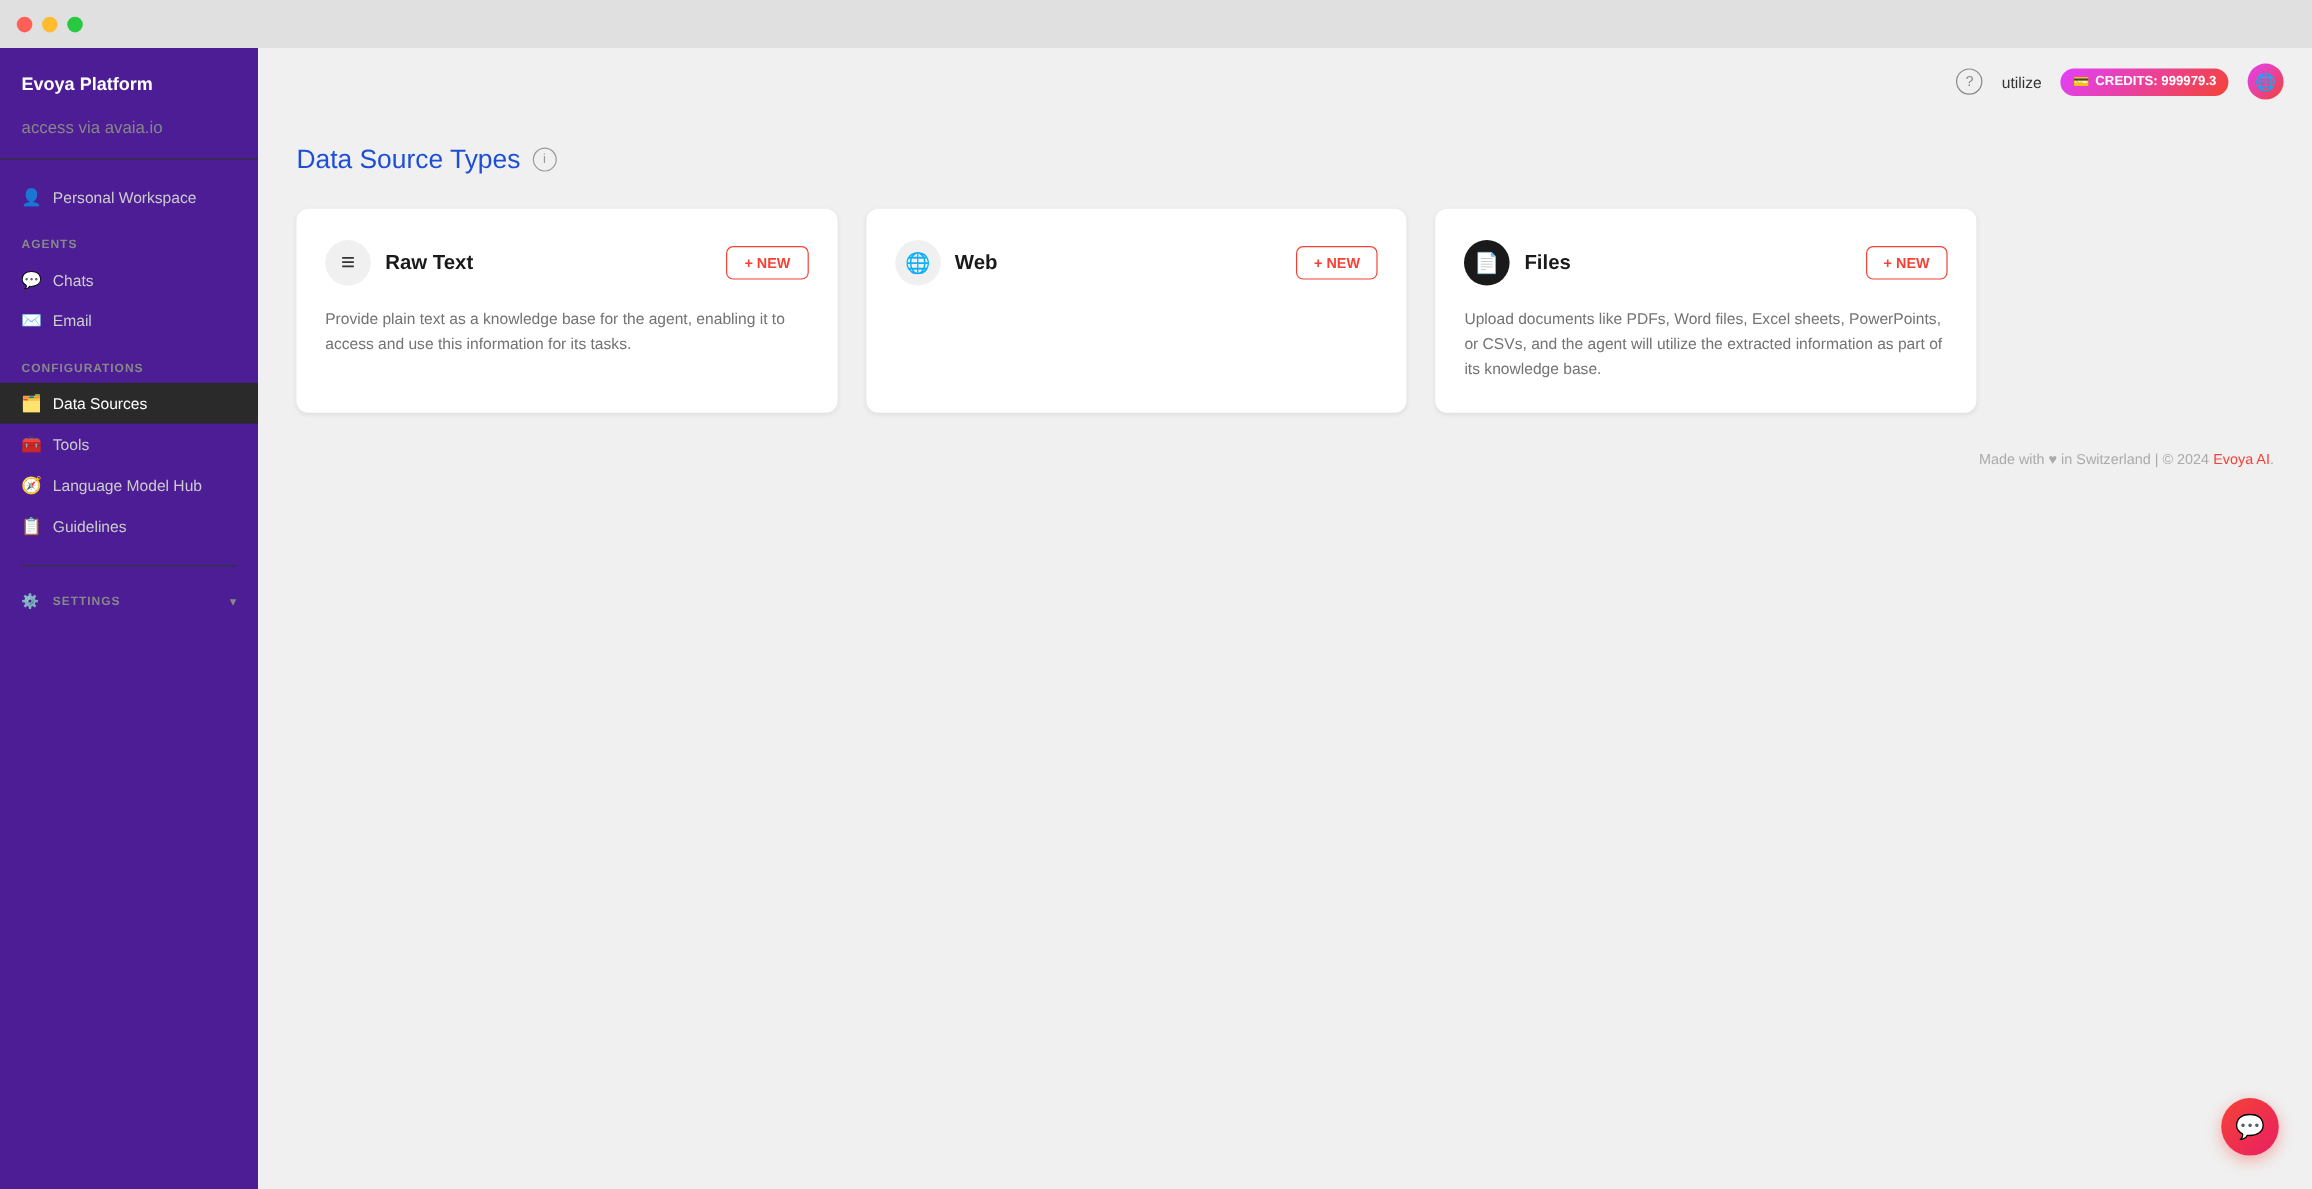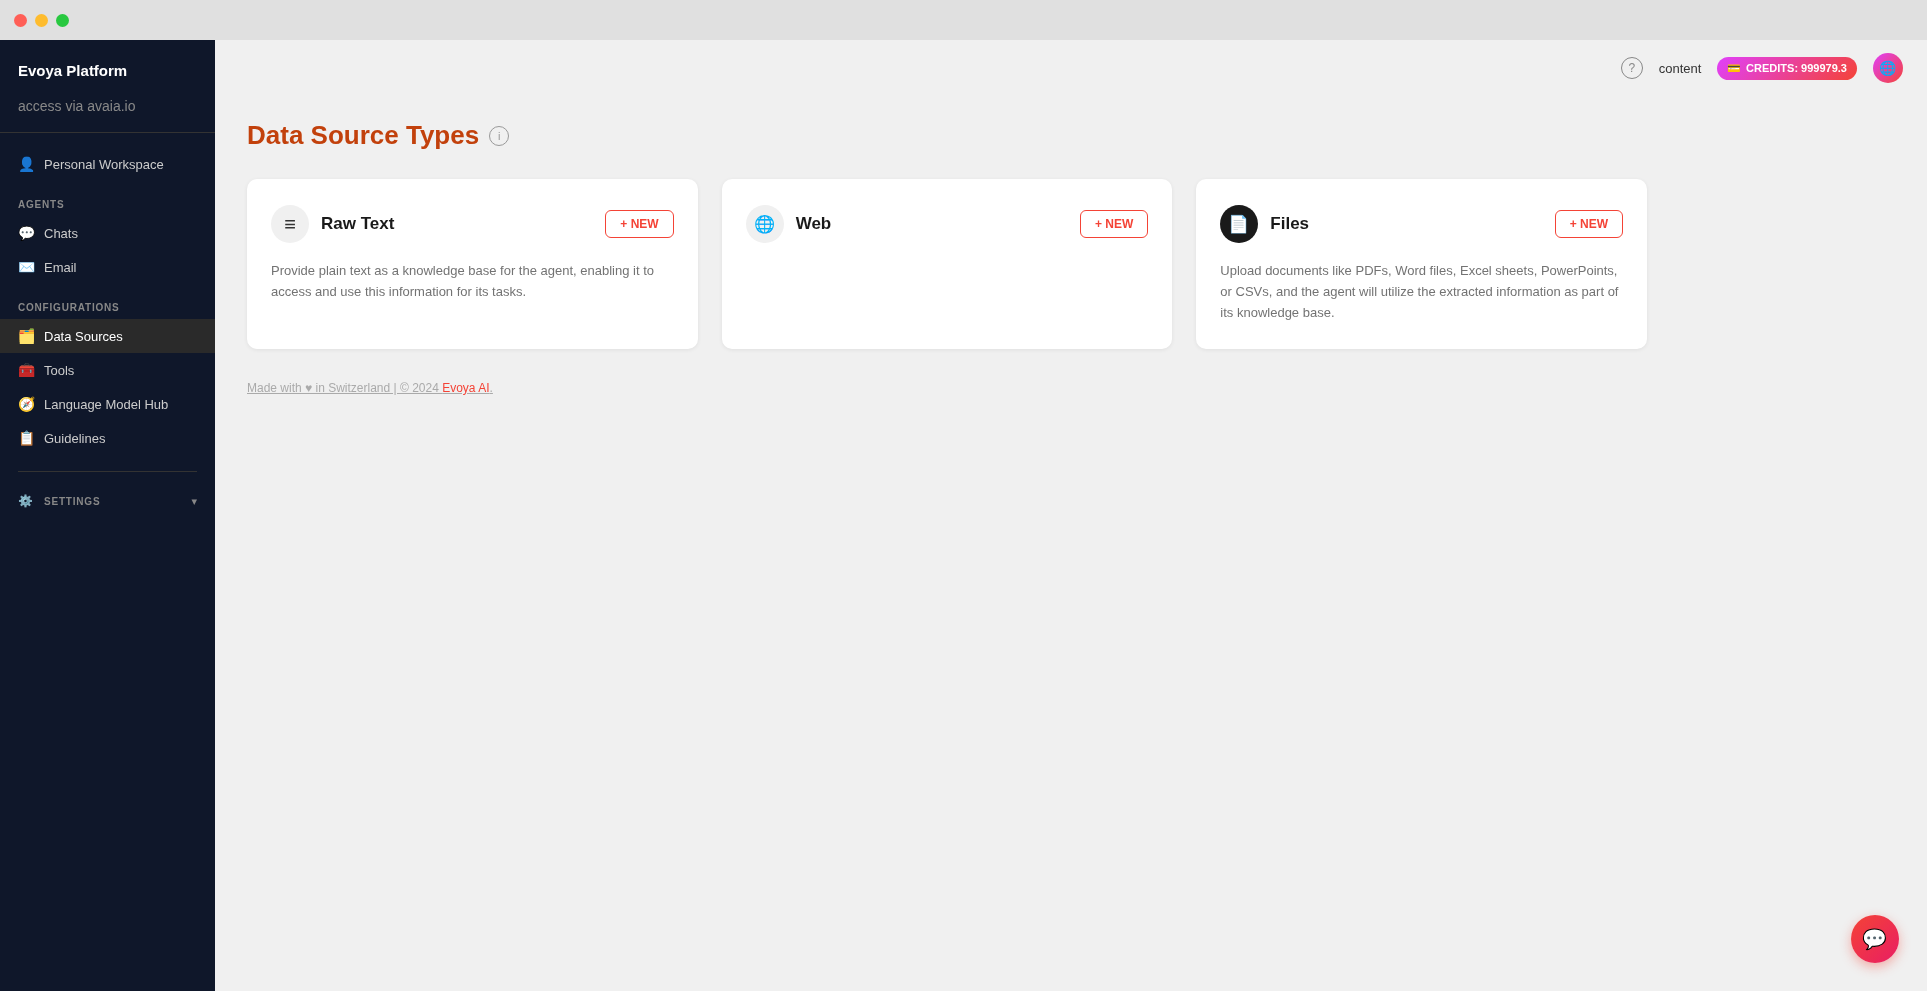--- a/index.html
+++ b/index.html
@@ -38,21 +38,21 @@
     
     .app-window {
       display: flex;
       flex: 1;
       overflow: hidden;
     }
 
     
     .sidebar {
       width: 215px;
-      background: #0f172a;
+      background: #4c1d95;
       color: #fff;
       display: flex;
       flex-direction: column;
       flex-shrink: 0;
       padding-bottom: 20px;
     }
     .sidebar-brand {
       padding: 22px 18px 18px;
       border-bottom: 1px solid #333;
     }
@@ -195,23 +195,23 @@
       padding: 24px 32px;
       flex: 1;
     }
     .page-header {
       display: flex;
       align-items: center;
       gap: 10px;
       margin-bottom: 28px;
     }
     .page-title {
-      font-size: 26px;
-      font-weight: 700;
-      color: #c2410c;
+      font-size: 22px;
+      font-weight: 400;
+      color: #1d4ed8;
     }
     .info-icon {
       width: 20px;
       height: 20px;
       border-radius: 50%;
       border: 1.5px solid #999;
       display: flex;
       align-items: center;
       justify-content: center;
       font-size: 11px;
@@ -272,25 +272,24 @@
       text-align: center;
     }
     .card-desc {
       font-size: 13px;
       color: #737373;
       line-height: 1.6;
     }
 
     
     .footer {
-      text-align: left;
+      text-align: right;
       padding: 32px 0 16px;
       font-size: 12px;
       color: #aaa;
-      text-decoration: underline;
     }
     .footer-link {
       color: #f44336;
       text-decoration: none;
     }
 
     
     .fab {
       position: fixed;
       bottom: 28px;
@@ -375,21 +374,21 @@
       </div>
       <span class="chevron">▾</span>
     </div>
   </div>
 
   <div class="main-content">
 
     <div class="topbar">
       <div class="topbar-help">?</div>
       <div class="topbar-user">
-        <span>content</span>
+        <span>utilize</span>
       </div>
       <div class="credits-badge">
         <span>💳</span>
         <span>CREDITS: 999979.3</span>
       </div>
       <div class="avatar">🌐</div>
     </div>
 
     <div class="page-content">
 

